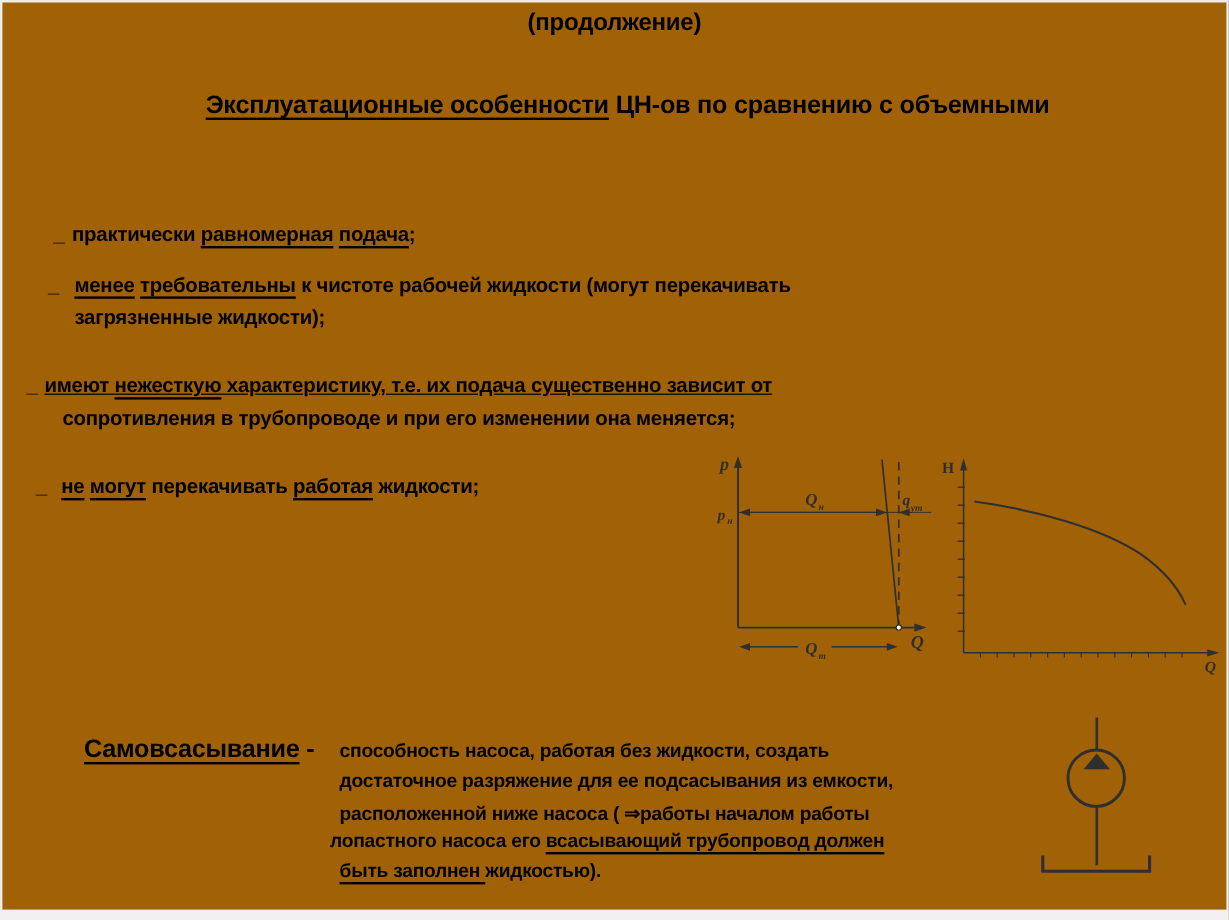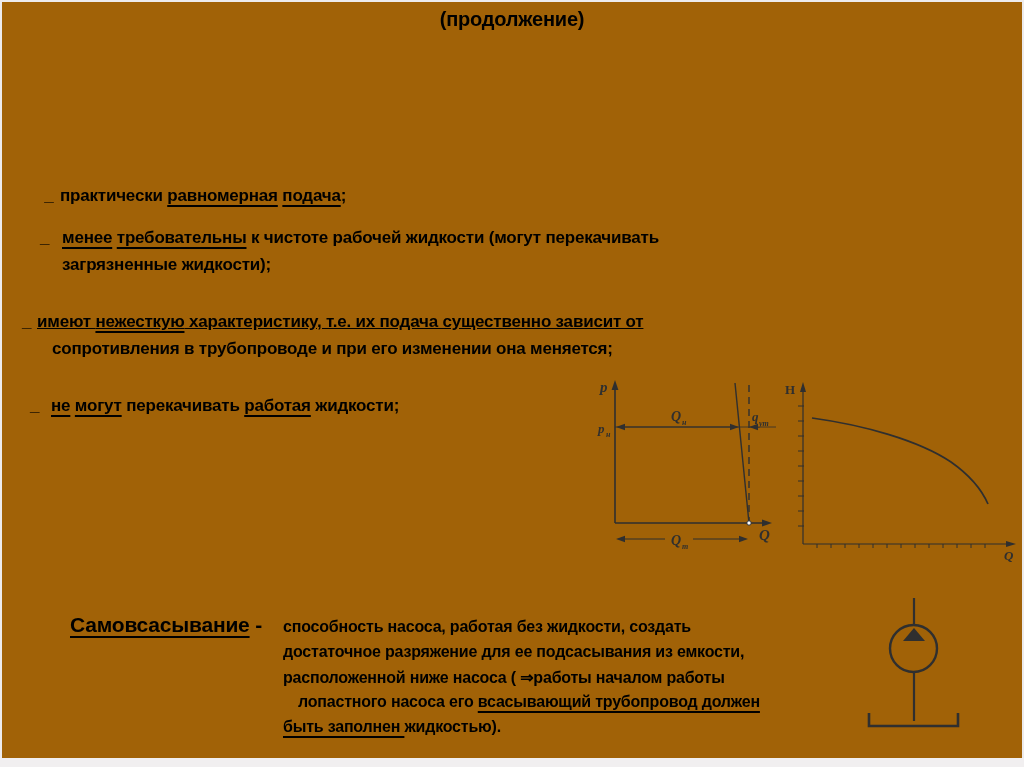--- a/index.html
+++ b/index.html
@@ -48,21 +48,21 @@
   .b4{left:30px;top:396px;} .b4 .marker{width:21px;}
   .b5{left:26px;top:449px;} .b5 .marker{width:18px;}
   .sam-line{
     position:absolute;
     font-size:16px;letter-spacing:-0.2px;
     white-space:pre-wrap;
   }
   .saml1{left:70px;top:613px;}
   .saml2{left:283px;top:643px;}
   .saml3{left:283px;top:668px;}
-  .saml4{left:298px;top:693px;}
+  .saml4{left:275px;top:693px;}
   .saml5{left:283px;top:718px;}
   .sam-term-wrap{display:inline-block;width:213px;font-size:21px;}
   .diagram{position:absolute;}
   .d-pq{left:595px;top:375px;}
   .d-hq{left:783px;top:372px;}
   .d-pump{left:853px;top:595px;}
   svg text{
     font-family:"Liberation Serif", serif;
     font-style:italic;
     fill:#2f2f2f;
@@ -71,20 +71,21 @@
   svg .stroke{stroke:#2f2f2f;fill:none;}
   svg .fill{fill:#2f2f2f;stroke:none;}
 </style>
 </head>
 <body>
 
 <div class="slide">
 
   <div class="title">(продолжение)</div>
 
+  <div class="heading"><span class="u">Эксплуатационные особенности</span><span> ЦН-ов по сравнению с объемными</span></div>
 
   <div class="line b1"><span class="marker">_</span><span>практически </span><span class="u">равномерная</span><span> </span><span class="u">подача</span><span>;</span></div>
 
   <div class="line b2l1"><span class="marker">_</span><span class="u">менее</span><span> </span><span class="u">требовательны</span><span> к чистоте рабочей жидкости (могут перекачивать</span></div>
   <div class="line b2l2"><span>загрязненные жидкости);</span></div>
 
   <div class="line b3l1"><span class="marker">_</span><span>имеют </span><span class="u">нежесткую</span><span> характеристику, т.е. их подача существенно зависит от</span></div>
   <div class="line b3l2"><span>сопротивления в трубопроводе и при его изменении она меняется;</span></div>
 
   <div class="line b4"><span class="marker">_</span><span class="u">не</span><span> </span><span class="u">могут</span><span> перекачивать </span><span class="u">работая</span><span> жидкости;</span></div>

